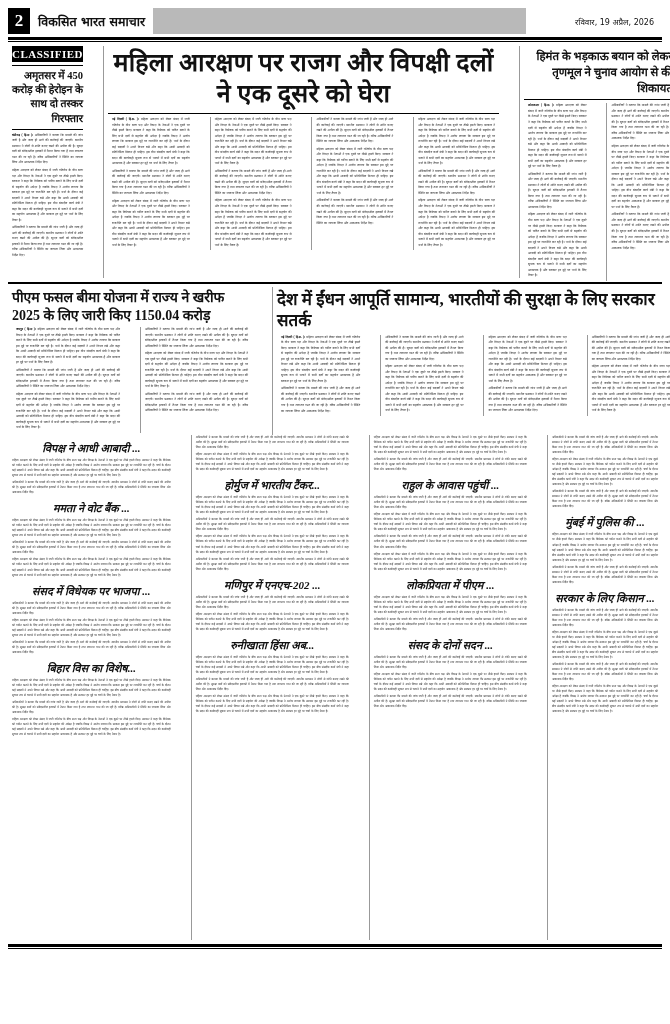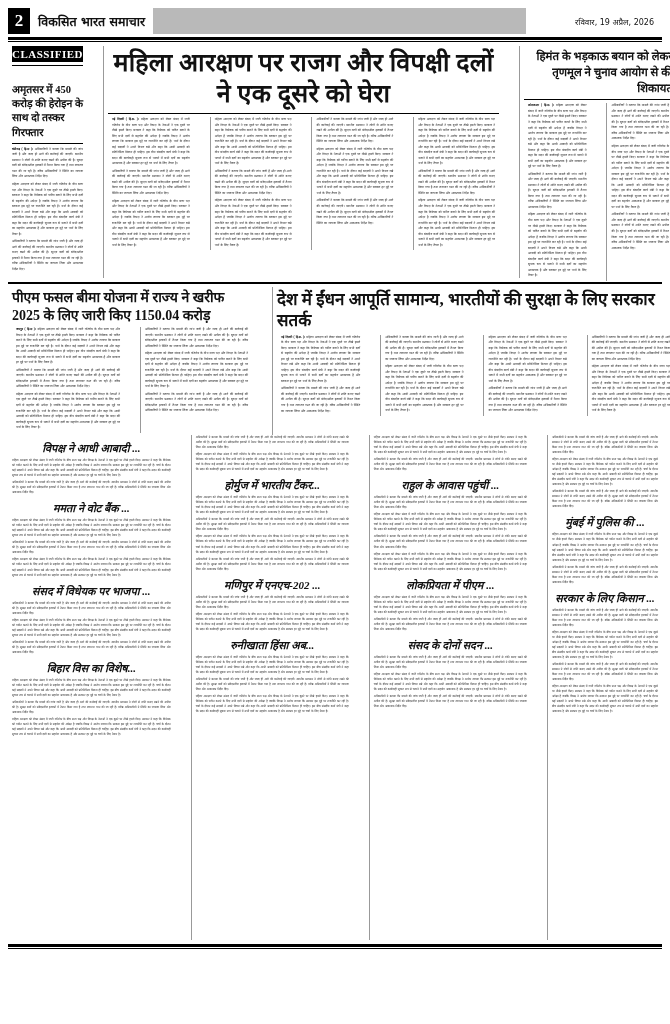--- a/index.html
+++ b/index.html
@@ -40,21 +40,21 @@
   .hl-main{
     font-size:25px;line-height:1.22;font-weight:bold;letter-spacing:.3px;
     font-family:"Liberation Serif","DejaVu Serif",serif;text-align:center;margin:2px 0 4px;
   }
   .hl-right{
     font-size:11.5px;line-height:1.4;font-weight:bold;text-align:right;margin:2px 0 3px;
   }
   .hl-mid{font-size:14px;line-height:1.25;font-weight:bold;margin:2px 0 3px;}
   .hl-mid2{font-size:17px;line-height:1.25;font-weight:bold;margin:2px 0 3px;}
   .hl-small{
-    font-size:10.5px;line-height:1.35;font-weight:bold;text-align:left;margin:17px 0 3px;
+    font-size:10.5px;line-height:1.35;font-weight:bold;text-align:right;margin:3px 0 3px;
   }
   .subhead{
     font-size:11px;font-weight:bold;font-style:italic;text-align:center;
     margin:5px 0 3px;
   }
 
   
   .body{font-size:3.05px;line-height:1.82;text-align:justify;color:#2a2a2a;
         font-family:"Liberation Serif",serif;word-spacing:.4px;}
   .body.tiny{font-size:2.8px;line-height:1.8;}

